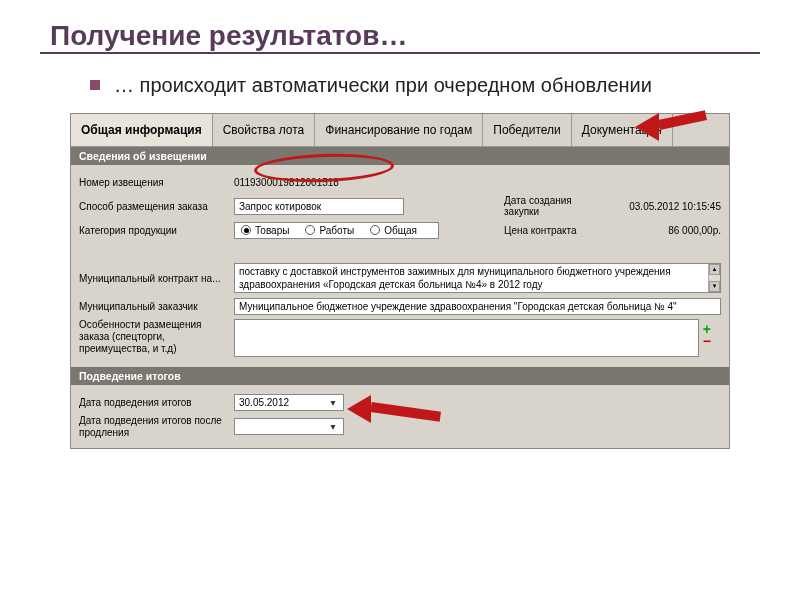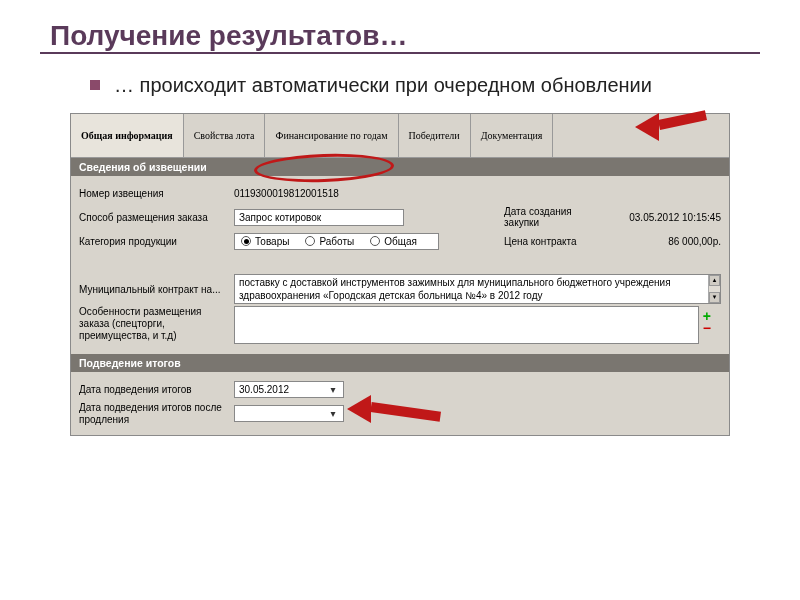--- a/index.html
+++ b/index.html
@@ -5,21 +5,21 @@
   * { box-sizing: border-box; margin: 0; padding: 0; }
   body { font-family: Arial, sans-serif; background: #fff; width: 800px; height: 600px; position: relative; overflow: hidden; }
   .slide { padding: 20px 40px 0 40px; }
   .title { color: #5a3a5a; font-size: 28px; font-weight: bold; margin-bottom: 0; padding-left: 10px; }
   .underline { height: 2px; background: #5a3a5a; margin-bottom: 18px; }
   .bullet-row { display: flex; align-items: flex-start; gap: 14px; padding-left: 50px; margin-bottom: 14px; }
   .bullet-sq { width: 10px; height: 10px; background: #8a4a6a; margin-top: 8px; flex-shrink: 0; }
   .bullet-text { font-size: 20px; color: #222; line-height: 1.35; }
   .app-window { margin: 0 30px 0 30px; border: 1px solid #8a8a8a; background: #d8d4cc; font-size: 10.5px; font-family: Tahoma, Arial, sans-serif; color: #000; position: relative; }
   .tabs { display: flex; background: #d8d4cc; border-bottom: 1px solid #999; }
-  .tab { padding: 16px 10px; border-right: 1px solid #999; background: #d8d4cc; cursor: pointer; font-size: 10px; font-family: Liberation Serif, serif; }
+  .tab { padding: 9px 10px; border-right: 1px solid #999; background: #d8d4cc; cursor: pointer; font-size: 12px; }
   .tab.active { background: #e8e4dc; font-weight: bold; }
   .section-header { background: #7a7670; color: #fff; font-weight: bold; padding: 3px 8px; font-size: 10.5px; }
   .form-body { padding: 4px 8px 8px 8px; }
   .row { display: flex; align-items: center; min-height: 22px; margin: 2px 0; }
   .lbl { width: 155px; font-size: 10px; flex-shrink: 0; }
   .val-static { font-size: 10px; }
   .field { border: 1px solid #888; background: #fff; padding: 1px 4px; font-size: 10px; height: 17px; }
   .right-pair { display: flex; align-items: center; margin-left: auto; gap: 10px; }
   .rlbl { font-size: 10px; width: 92px; }
   .rval { font-size: 10px; width: 115px; text-align: right; }
@@ -104,20 +104,24 @@
         <div class="lbl">Муниципальный контракт на...</div>
         <div class="textarea" style="height:30px; padding-right:14px;">
           <span>поставку с доставкой инструментов зажимных для муниципального бюджетного учреждения здравоохранения «Городская детская больница №4» в 2012 году</span>
           <div class="scrollbar">
             <div class="sbtn">▴</div>
             <div class="sbtn">▾</div>
           </div>
         </div>
       </div>
 
+      <div class="row">
+        <div class="lbl">Муниципальный заказчик</div>
+        <input class="field" style="flex: 1 1 0%;" value="Муниципальное бюджетное учреждение здравоохранения &quot;Городская детская больница № 4&quot;">
+      </div>
 
       <div class="row" style="align-items:flex-start; position:relative;">
         <div class="lbl" style="line-height:1.2;">Особенности размещения заказа (спецторги, преимущества, и т.д)</div>
         <div class="textarea" style="height:38px; margin-right:22px;"></div>
         <div class="plus-minus" style="top:4px;">
           <span class="plus">+</span>
           <span class="minus">−</span>
         </div>
       </div>
     </div>

